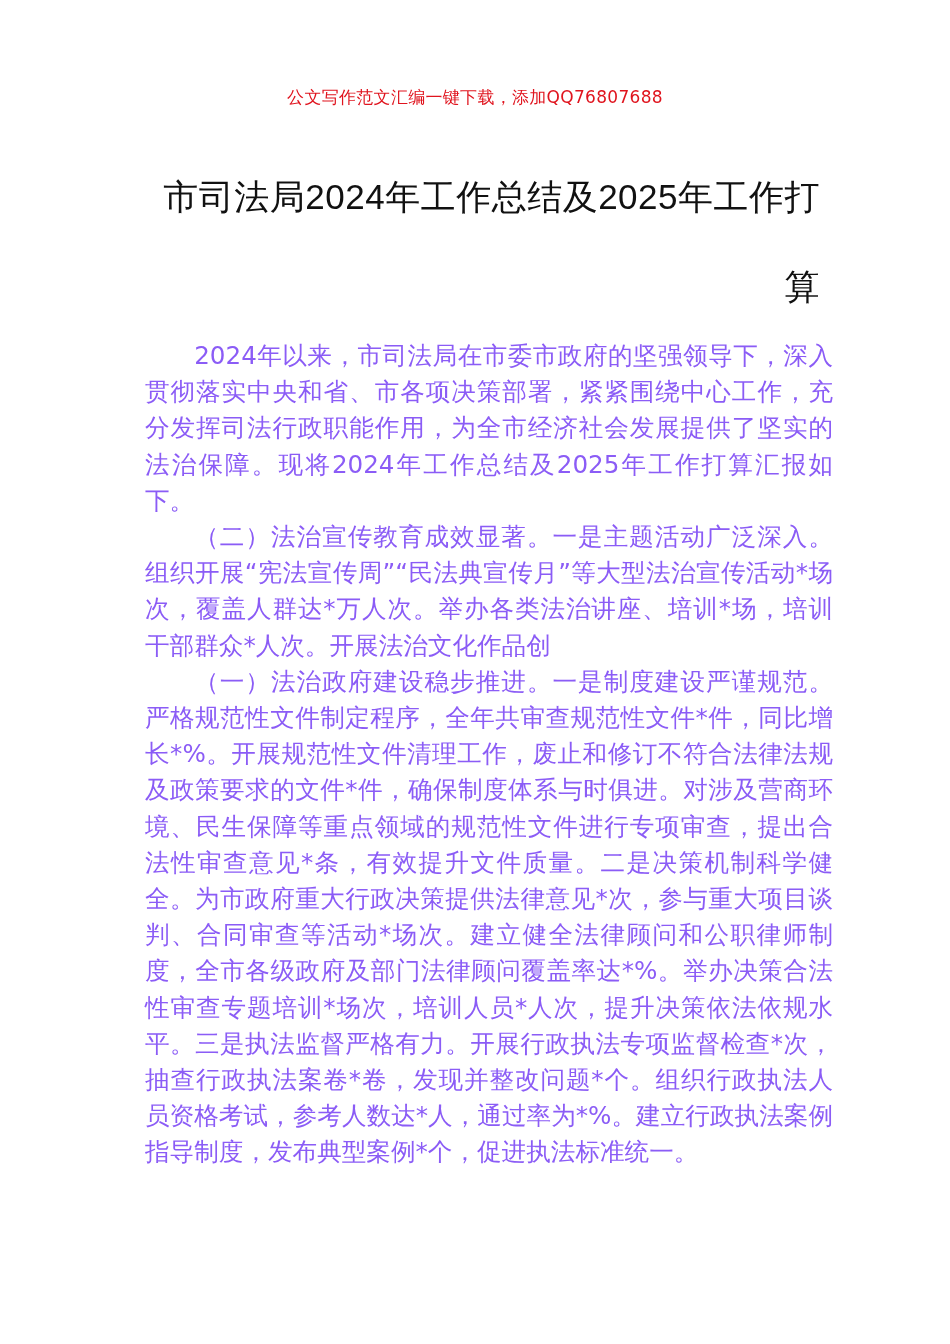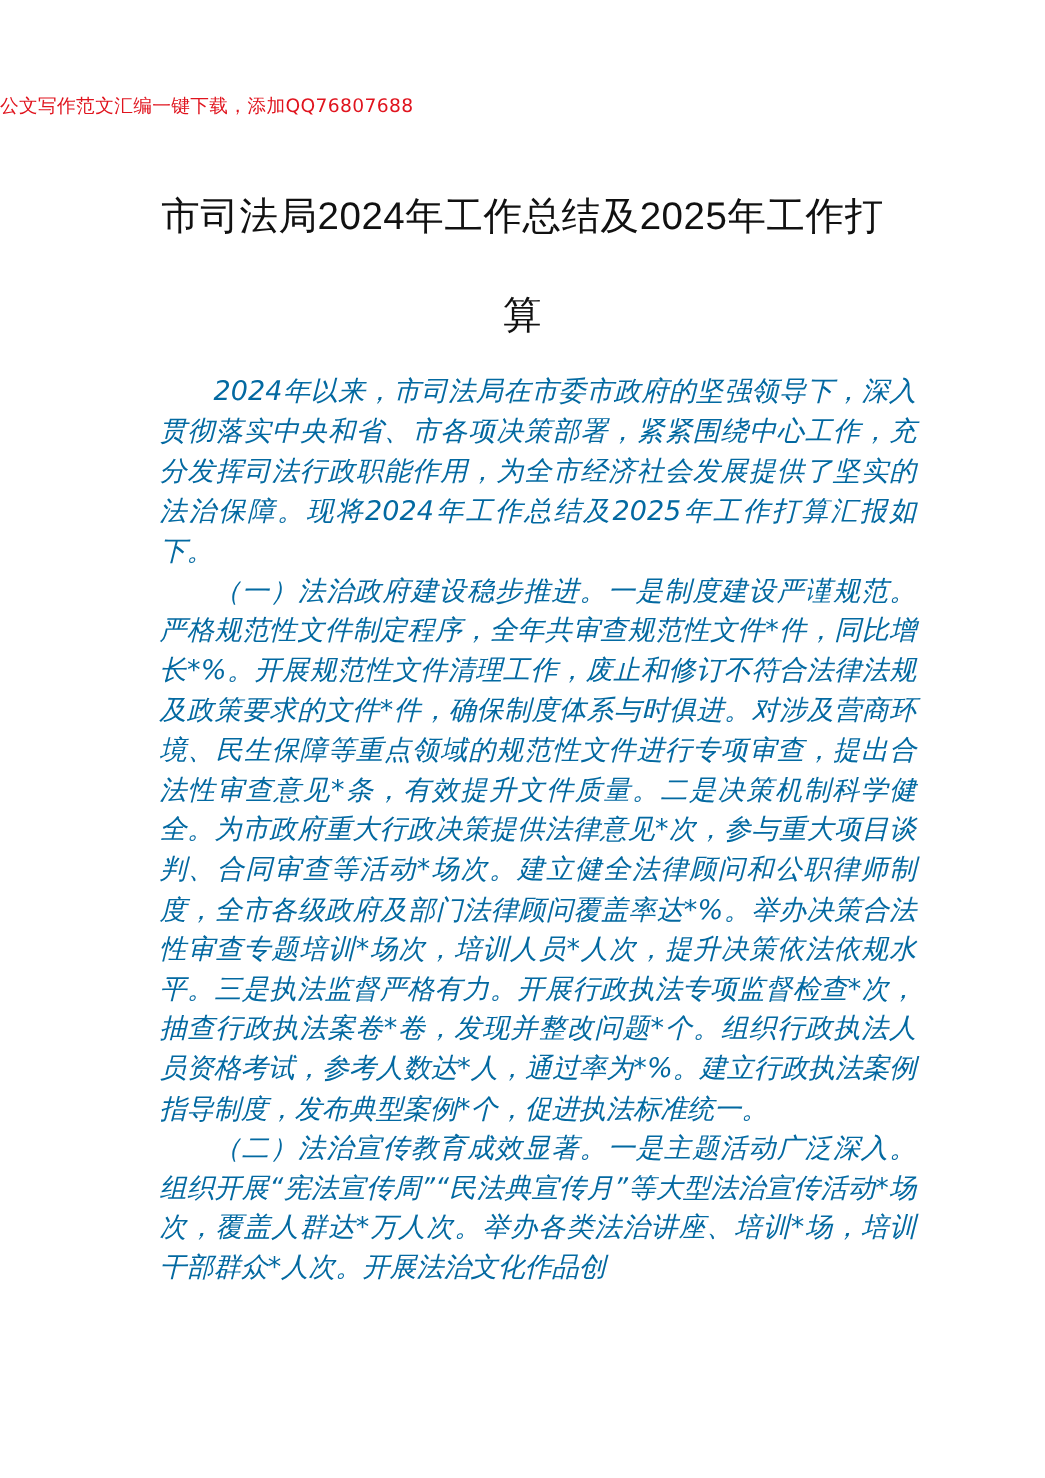--- a/index.html
+++ b/index.html
@@ -13,59 +13,58 @@
       position: relative;
       overflow: hidden;
       font-family: "DejaVu Sans", "Liberation Sans", sans-serif;
       color: #111111;
     }
     .header-note {
       position: absolute;
       top: 84px;
       left: 0;
       width: 950px;
-      text-align: left;
+      text-align: center;
       font-size: 17px;
       line-height: 26px;
       color: #e0141e;
       letter-spacing: 0.3px;
     }
     .title {
       position: absolute;
       top: 152px;
       left: 130px;
       width: 690px;
-      text-align: center;
+      text-align: right;
       font-family: "Liberation Sans", "DejaVu Sans", sans-serif;
       font-size: 35px;
       line-height: 90px;
       color: #111111;
       letter-spacing: 0.5px;
     }
     .body-text {
       position: absolute;
       top: 338px;
       left: 145px;
       width: 688px;
       font-size: 24.6px;
       line-height: 36.2px;
-      color: #0369a1;
+      color: #8b5cf6;
       text-align: justify;
       text-justify: inter-character;
-      font-style: italic;
     }
     .body-text p {
       margin: 0;
       text-indent: 2em;
     }
   </style>
 </head>
 <body>
 
 <div class="header-note">公文写作范文汇编一键下载，添加QQ76807688</div>
 
 <div class="title">市司法局2024年工作总结及2025年工作打算</div>
 
 <div class="body-text">
   <p>2024年以来，市司法局在市委市政府的坚强领导下，深入贯彻落实中央和省、市各项决策部署，紧紧围绕中心工作，充分发挥司法行政职能作用，为全市经济社会发展提供了坚实的法治保障。现将2024年工作总结及2025年工作打算汇报如下。</p>
+  <p>（二）法治宣传教育成效显著。一是主题活动广泛深入。组织开展“宪法宣传周”“民法典宣传月”等大型法治宣传活动*场次，覆盖人群达*万人次。举办各类法治讲座、培训*场，培训干部群众*人次。开展法治文化作品创</p>
   <p>（一）法治政府建设稳步推进。一是制度建设严谨规范。严格规范性文件制定程序，全年共审查规范性文件*件，同比增长*%。开展规范性文件清理工作，废止和修订不符合法律法规及政策要求的文件*件，确保制度体系与时俱进。对涉及营商环境、民生保障等重点领域的规范性文件进行专项审查，提出合法性审查意见*条，有效提升文件质量。二是决策机制科学健全。为市政府重大行政决策提供法律意见*次，参与重大项目谈判、合同审查等活动*场次。建立健全法律顾问和公职律师制度，全市各级政府及部门法律顾问覆盖率达*%。举办决策合法性审查专题培训*场次，培训人员*人次，提升决策依法依规水平。三是执法监督严格有力。开展行政执法专项监督检查*次，抽查行政执法案卷*卷，发现并整改问题*个。组织行政执法人员资格考试，参考人数达*人，通过率为*%。建立行政执法案例指导制度，发布典型案例*个，促进执法标准统一。</p>
-  <p>（二）法治宣传教育成效显著。一是主题活动广泛深入。组织开展“宪法宣传周”“民法典宣传月”等大型法治宣传活动*场次，覆盖人群达*万人次。举办各类法治讲座、培训*场，培训干部群众*人次。开展法治文化作品创</p>
 </div>
 
 </body></html>

